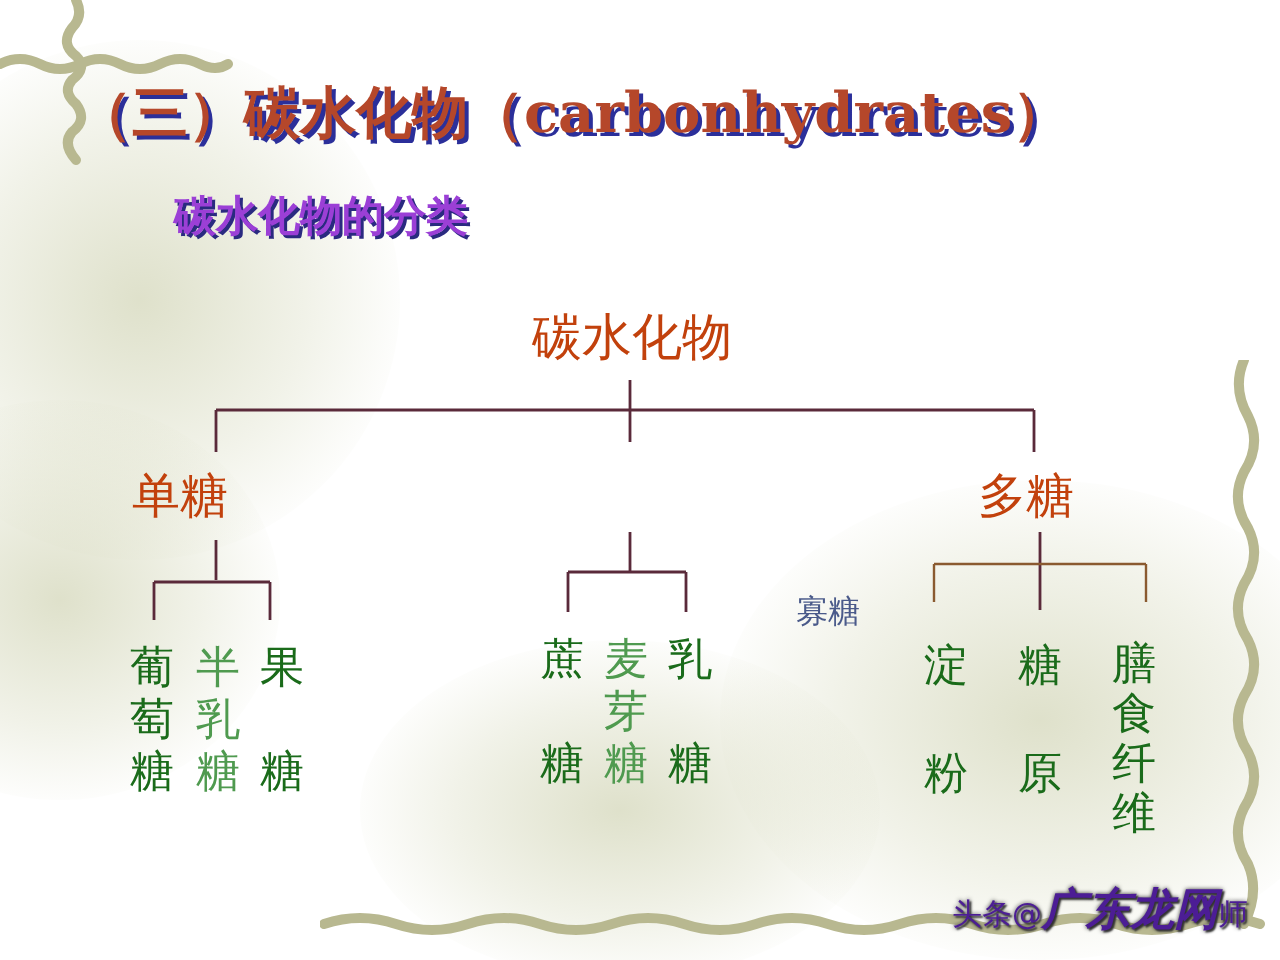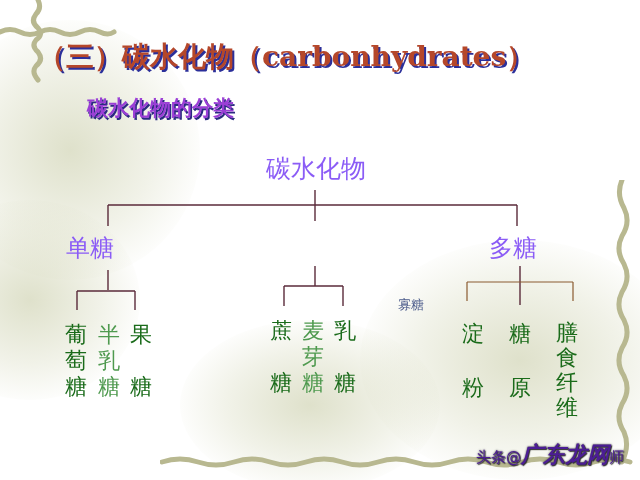--- a/index.html
+++ b/index.html
@@ -17,25 +17,25 @@
     .title {
       position: absolute; left: 38px; top: 38px;
       font-family: "DejaVu Serif", serif; font-weight: bold; font-size: 28px;
       color: #b5472a; text-shadow: 2px 2px 0 #2b2f9a; letter-spacing: 0px; white-space: nowrap;
     }
     .subtitle {
       position: absolute; left: 68px; top: 94px;
       font-family: "DejaVu Sans", sans-serif; font-weight: bold; font-size: 21px;
       color: #9b3fd6; text-shadow: 1.5px 1.5px 0 #2a2a80; white-space: nowrap; margin-left: 19px;
     }
-    .node { position: absolute; color: #8b5cf6; font-size: 24px; white-space: nowrap; text-align: center; }
+    .node { position: absolute; color: #c2410c; font-size: 24px; white-space: nowrap; text-align: center; }
     .leaf { position: absolute; font-size: 22px; line-height: 26px; width: 26px; text-align: center; }
     .dark { color: #1a6b1a; }
     .light { color: #4f9a4f; }
-    .oligo { position: absolute; left: 398px; top: 296px; font-family: "DejaVu Serif", serif; font-size: 13px; color: #4a5a8a; }
+    .oligo { position: absolute; left: 398px; top: 296px; font-family: "DejaVu Serif", serif; font-size: 16px; color: #4a5a8a; }
     .tree-lines { position: absolute; left: 0; top: 0; }
     .watermark {
       position: absolute; left: 476px; top: 440px; font-size: 15px; color: #4c1d95;
       text-shadow: 0 0 2px #333, 1px 1px 1px #333; white-space: nowrap;
     }
     .watermark .big { font-size: 22px; font-weight: bold; font-style: italic; }
   </style>
 </head>
 <body>
 

